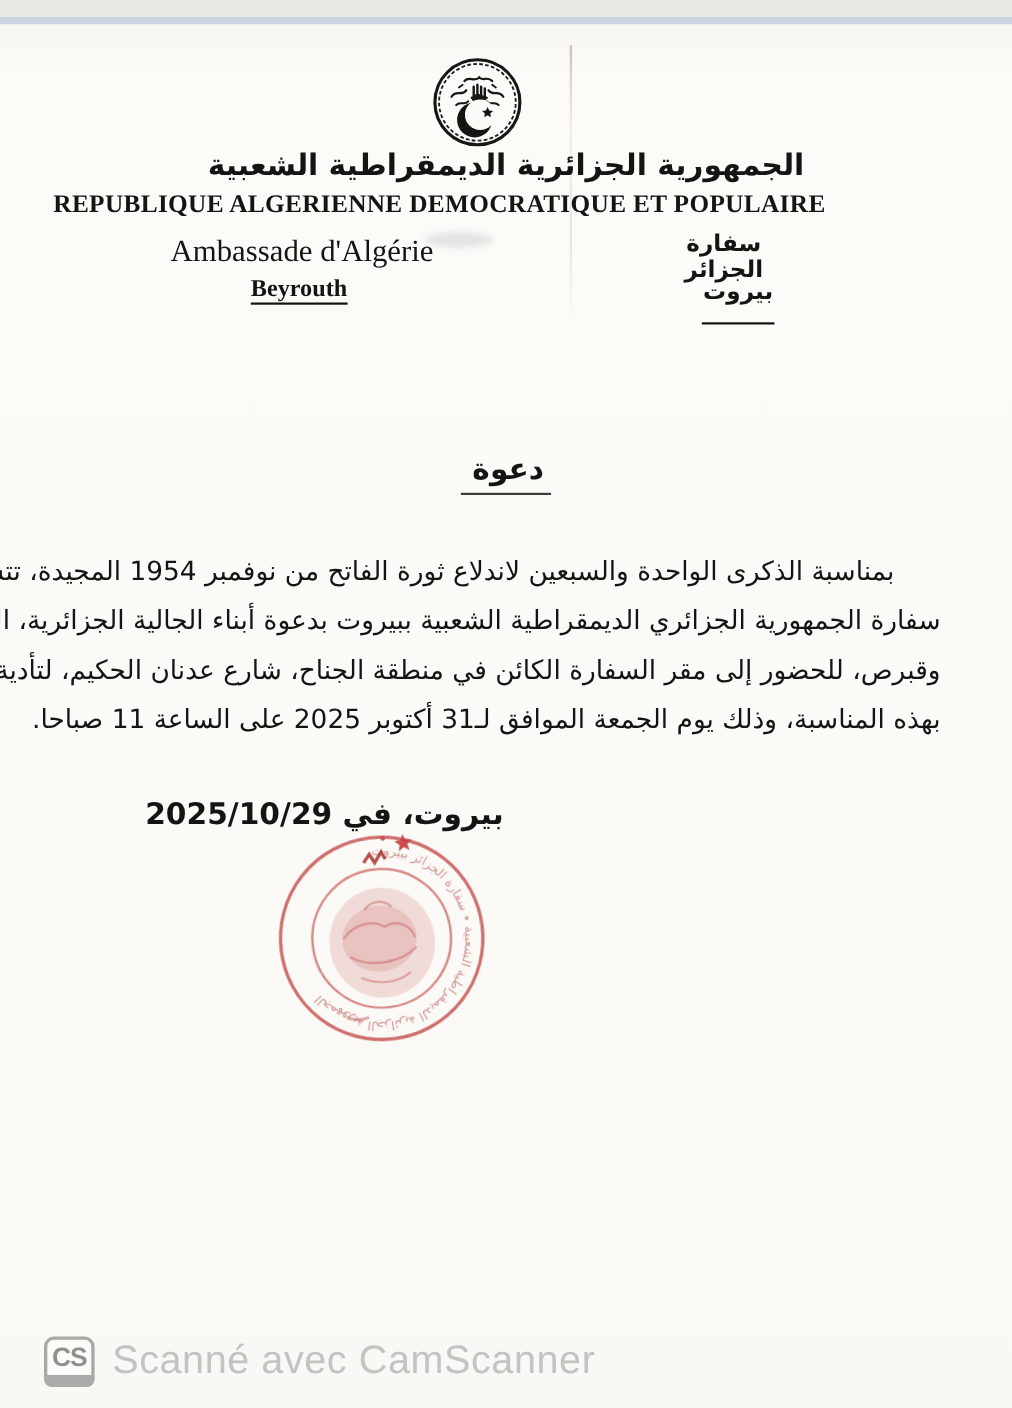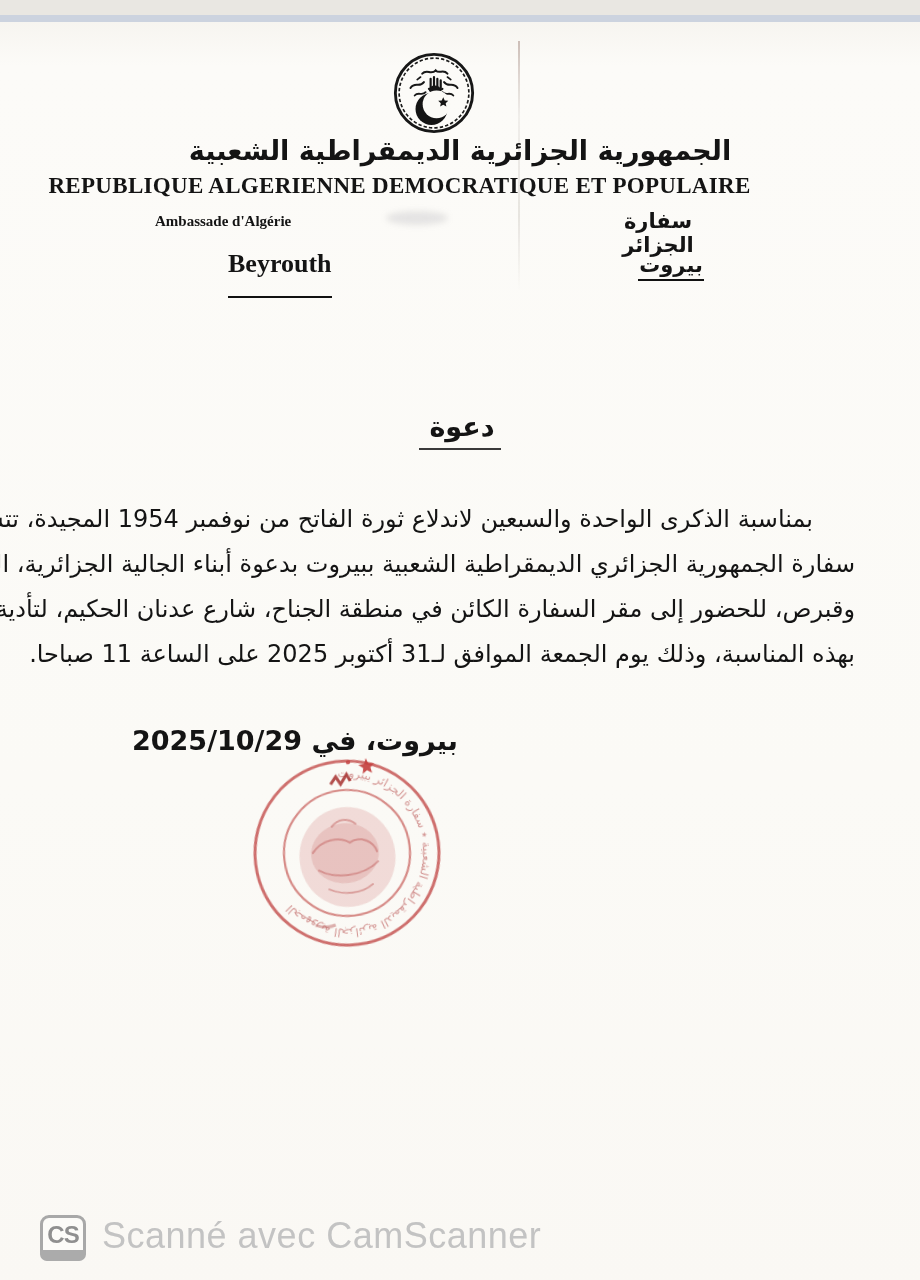--- a/index.html
+++ b/index.html
@@ -20,28 +20,28 @@
     background:rgba(110,112,125,.16);filter:blur(3px);}
 
   .emblem{position:absolute;left:392px;top:36px;width:84px;height:84px;}
 
   .title-ar{position:absolute;left:0;top:120px;width:920px;text-align:center;
     font-size:27px;font-weight:700;letter-spacing:.5px;}
   .title-fr{position:absolute;left:0;top:158px;width:799px;text-align:center;
     font-family:"Liberation Serif","DejaVu Serif",serif;font-size:23px;font-weight:700;letter-spacing:.3px;}
 
   .embassy-fr{position:absolute;left:155px;top:198px;
-    font-family:"Liberation Serif","DejaVu Serif",serif;font-size:15px;font-weight:700;}
+    font-family:"Liberation Serif","DejaVu Serif",serif;font-size:28px;font-weight:400;}
   .embassy-ar{position:absolute;left:598px;top:194px;width:120px;text-align:center;
     font-size:21px;font-weight:700;direction:rtl;}
   .city-fr{position:absolute;left:228px;top:234px;
-    font-family:"Liberation Serif","DejaVu Serif",serif;font-size:26px;font-weight:700;
-    border-bottom:2px solid #111;padding-bottom:17px;}
+    font-family:"Liberation Serif","DejaVu Serif",serif;font-size:22px;font-weight:700;
+    border-bottom:2px solid #111;padding-bottom:0;}
   .city-ar{position:absolute;left:638px;top:238px;width:66px;text-align:center;
-    font-size:21px;font-weight:700;direction:rtl;border-bottom:2px solid #111;padding-bottom:2px;}
+    font-size:21px;font-weight:700;direction:rtl;border-bottom:2px solid #111;padding-bottom:16px;}
 
   .inv-title{position:absolute;left:0;top:396px;width:920px;text-align:center;}
   .inv-title span{display:inline-block;font-size:27px;font-weight:700;
     border-bottom:2px solid #3a3a3a;padding:0 6px 6px 10px;}
 
   .body-block{position:absolute;left:85px;top:482px;width:770px;direction:rtl;
     font-size:24px;line-height:45px;font-weight:500;}
   .body-line{text-align:justify;text-align-last:justify;white-space:nowrap;}
   .body-line.first{padding-right:42px;}
   .body-line.last{text-align:center;text-align-last:right;}

